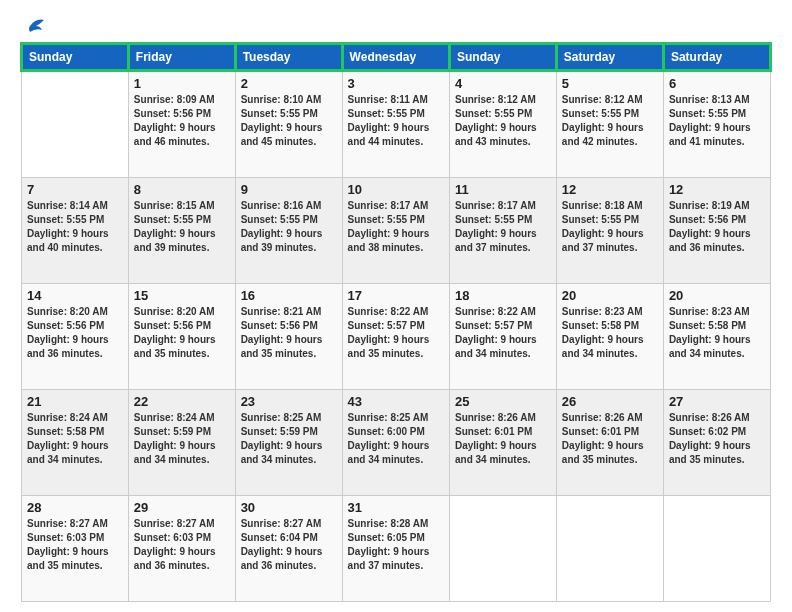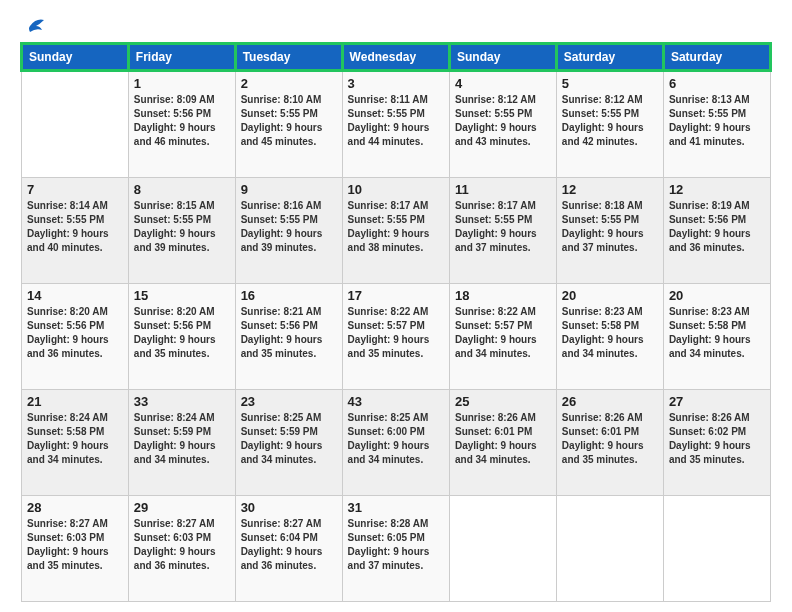--- a/index.html
+++ b/index.html
@@ -218,21 +218,21 @@
             <span class="day-number">20</span>
             <div class="day-info">Sunrise: 8:23 AM<br>Sunset: 5:58 PM<br>Daylight: 9 hours and 34 minutes.</div>
           </td>
         </tr>
         <tr>
           <td>
             <span class="day-number">21</span>
             <div class="day-info">Sunrise: 8:24 AM<br>Sunset: 5:58 PM<br>Daylight: 9 hours and 34 minutes.</div>
           </td>
           <td>
-            <span class="day-number">33</span>
+            <span class="day-number">22</span>
             <div class="day-info">Sunrise: 8:24 AM<br>Sunset: 5:59 PM<br>Daylight: 9 hours and 34 minutes.</div>
           </td>
           <td>
             <span class="day-number">23</span>
             <div class="day-info">Sunrise: 8:25 AM<br>Sunset: 5:59 PM<br>Daylight: 9 hours and 34 minutes.</div>
           </td>
           <td>
             <span class="day-number">43</span>
             <div class="day-info">Sunrise: 8:25 AM<br>Sunset: 6:00 PM<br>Daylight: 9 hours and 34 minutes.</div>
           </td>

